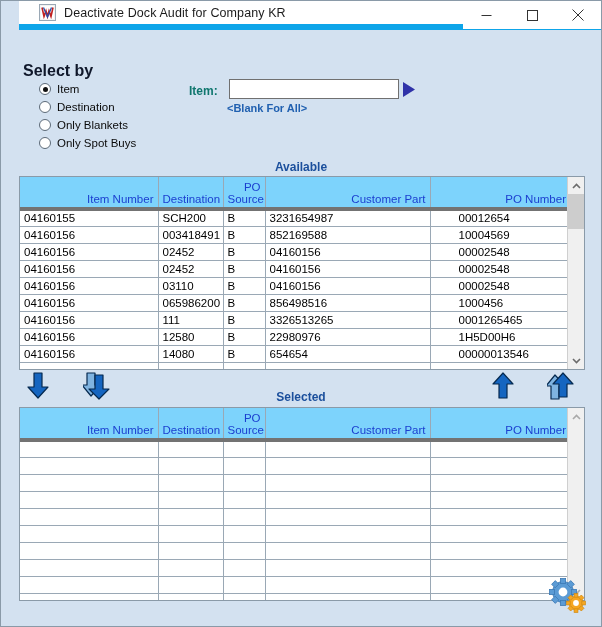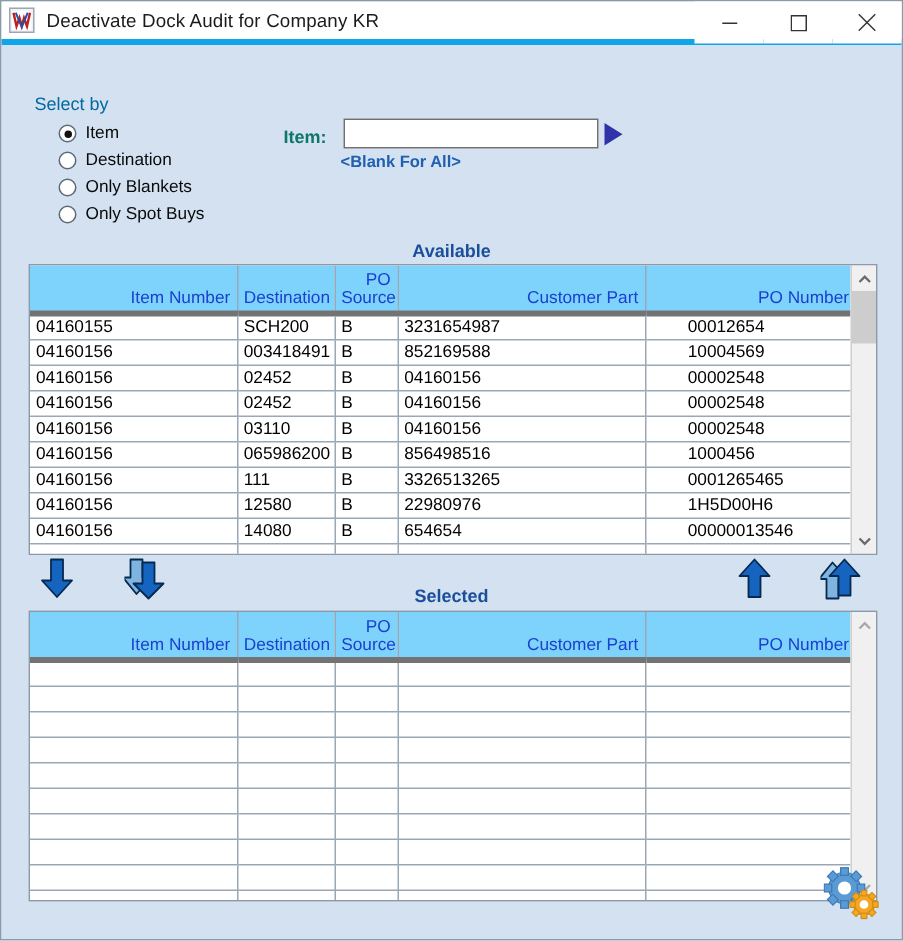--- a/index.html
+++ b/index.html
@@ -16,24 +16,25 @@
     background: #d3e1f0;
     border: 1px solid #8a9aa8;
     display: flex; flex-direction: column;
     position: relative;
   }
 
   
   .titlebar {
     height: 29px; min-height: 29px;
     background: #ffffff;
-    border-bottom: 4px solid #0ea5e9;
+    border-bottom: 6px solid #0ea5e9;
     display: flex; align-items: center;
-    padding-left: 5px;
+    padding-left: 20px;
     position: relative;
+    margin-left: 18px;
   }
   .app-icon {
     width: 17px; height: 17px;
     border: 1px solid #9aa8b5;
     background: #f2f2f2;
     display: flex; align-items: center; justify-content: center;
     margin-right: 8px;
     flex: 0 0 auto;
   }
   .app-icon svg { display: block; }
@@ -58,21 +59,21 @@
   .dialog-body {
     flex: 1;
     background: #d3e1f0;
     position: relative;
     padding: 0;
   }
 
   
   .selectby-title {
     position: absolute; left: 22px; top: 32px;
-    font-size: 12px; font-weight: normal; color: #0369a1;
+    font-size: 16px; font-weight: bold; color: #0f172a;
   }
   .radio-list {
     position: absolute; left: 38px; top: 50px;
   }
   .radio-row {
     display: flex; align-items: center;
     height: 18px; margin-bottom: 0px;
     cursor: default;
   }
   .radio-mark {

